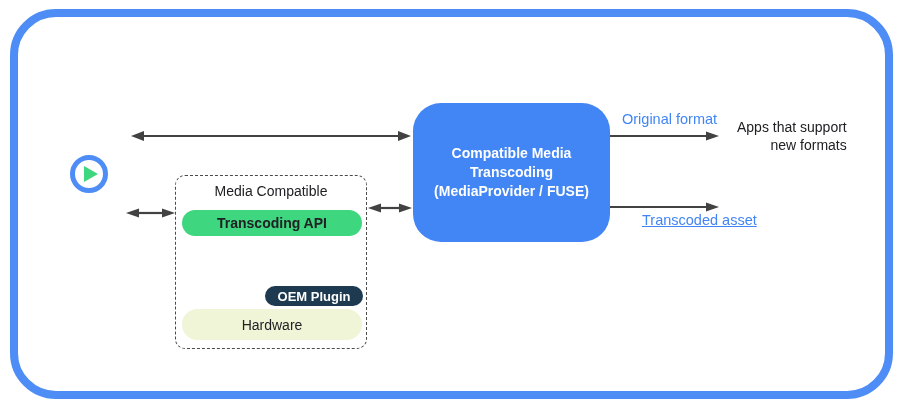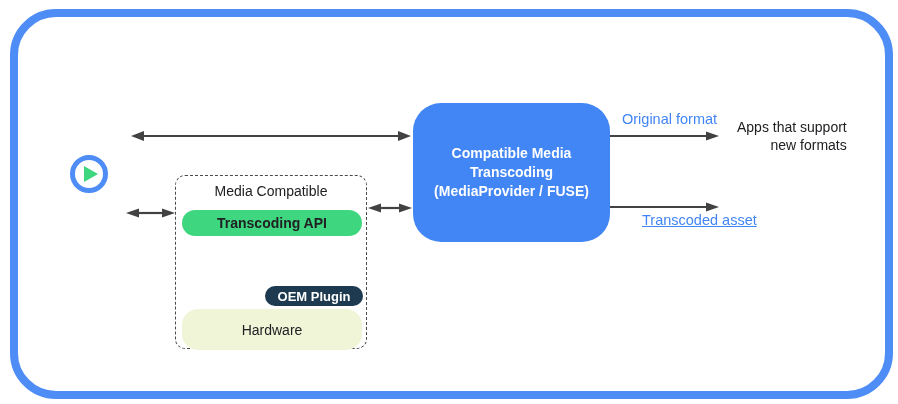--- a/index.html
+++ b/index.html
@@ -76,21 +76,21 @@
     font-size: 14px; font-weight: 700;
   }
   .pill.oem {
     left: 89px; top: 110px; width: 98px; height: 20px;
     background: var(--navy, #1d3a50);
     border-radius: 11px;
     color: #ffffff;
     font-size: 13px; font-weight: 700;
   }
   .pill.hw {
-    left: 6px; top: 133px; width: 180px; height: 41px;
+    left: 6px; top: 133px; width: 180px; height: 31px;
     background: var(--pale_yellow, #f0f5d7);
     border-radius: 16px;
     font-size: 14px;
   }
 
   .transcoder {
     position: absolute;
     left: 413px; top: 103px;
     width: 197px; height: 139px;
     background: var(--box_blue, #4285f4);

